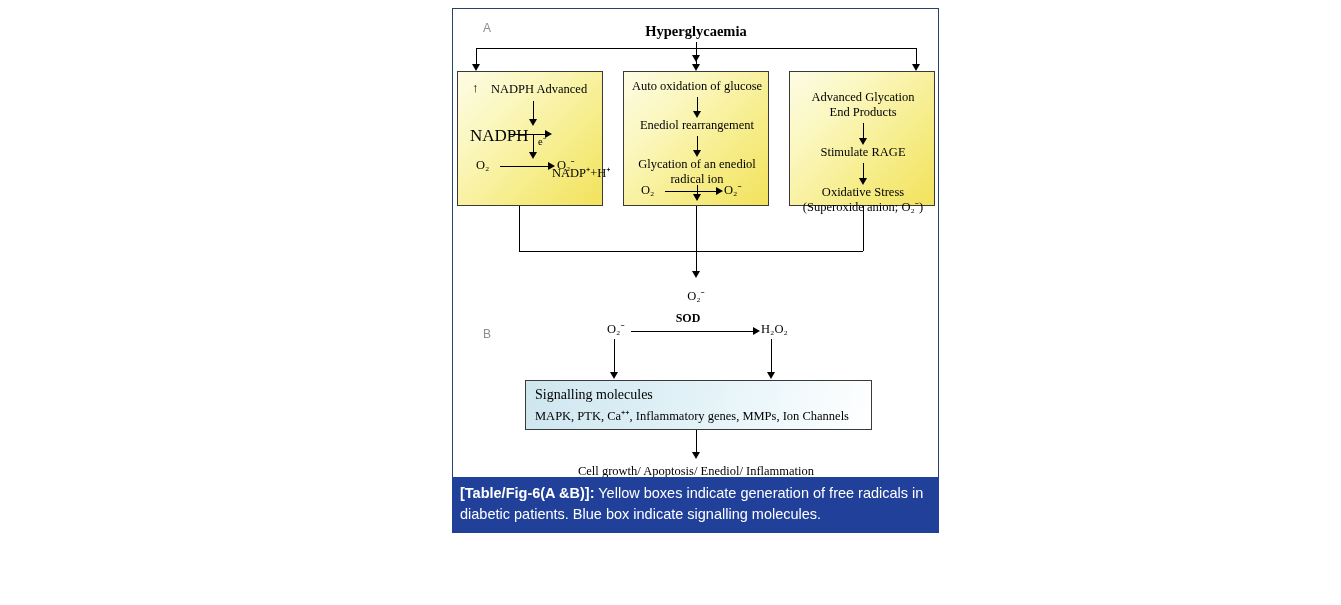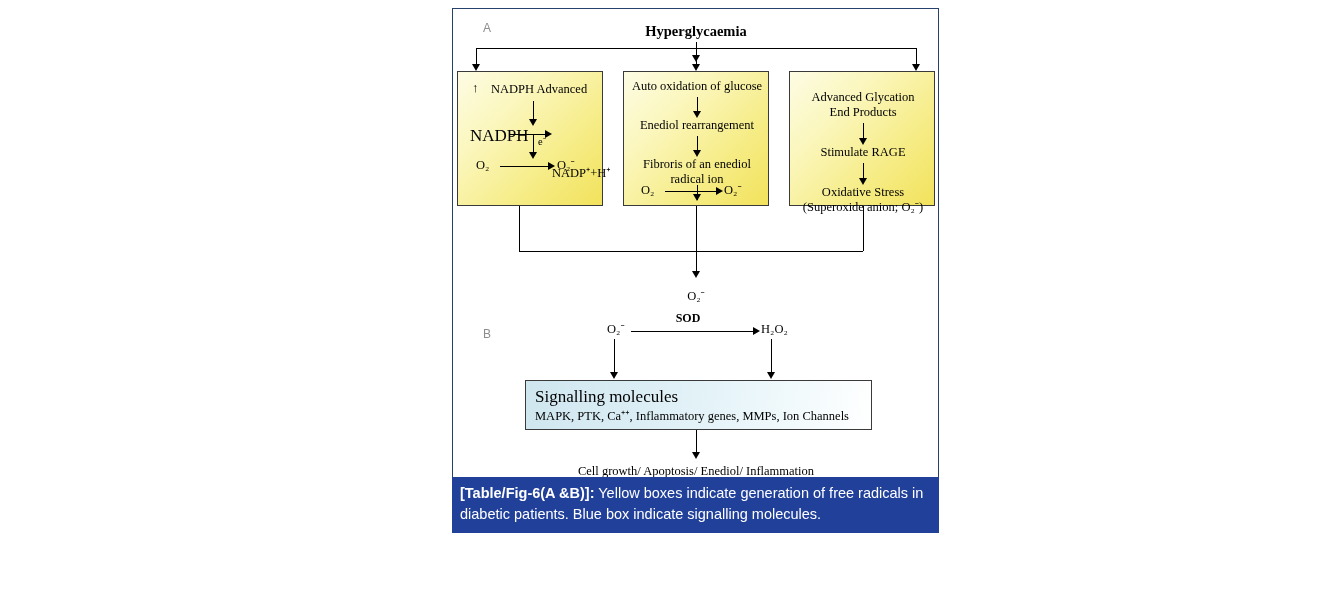--- a/index.html
+++ b/index.html
@@ -146,21 +146,21 @@
 
     <div class="ybox" style="left:170px; top:62px; width:146px; height:135px;">
       <div class="txt center" style="left:73px; top:7px; font-size:12.5px;">Auto oxidation of glucose</div>
       <div class="vline thin" style="left:73px; top:25px; height:17px;"></div>
       <div class="arrowhead-down" style="left:73px; top:39px;"></div>
 
       <div class="txt center" style="left:73px; top:46px; font-size:12.5px;">Enediol rearrangement</div>
       <div class="vline thin" style="left:73px; top:64px; height:17px;"></div>
       <div class="arrowhead-down" style="left:73px; top:78px;"></div>
 
-      <div class="txt center" style="left:73px; top:85px; font-size:12.5px;">Fibroris of an enediol</div>
+      <div class="txt center" style="left:73px; top:85px; font-size:12.5px;">Glycation of an enediol</div>
       <div class="txt center" style="left:73px; top:100px; font-size:12.5px;">radical ion</div>
 
       <div class="vline thin" style="left:73px; top:113px; height:15px;"></div>
       <div class="arrowhead-down" style="left:73px; top:122px;"></div>
 
       <div class="txt" style="left:17px; top:111px; font-size:12.5px;">O₂</div>
       <div class="hline thin" style="left:41px; top:119px; width:53px;"></div>
       <div class="arrowhead-right" style="left:92px; top:119px;"></div>
       <div class="txt" style="left:100px; top:111px; font-size:12.5px;">O₂⁻</div>
     </div>
@@ -196,21 +196,21 @@
     <div class="hline" style="left:178px; top:322px; width:125px;"></div>
     <div class="arrowhead-right" style="left:300px; top:322px;"></div>
     <div class="txt" style="left:308px; top:313px; font-size:12.5px;">H₂O₂</div>
 
     <div class="vline" style="left:161px; top:330px; height:38px;"></div>
     <div class="arrowhead-down" style="left:161px; top:363px;"></div>
     <div class="vline" style="left:318px; top:330px; height:38px;"></div>
     <div class="arrowhead-down" style="left:318px; top:363px;"></div>
 
     <div class="bbox" style="left:72px; top:371px; width:347px; height:50px;">
-      <div class="txt" style="left:9px; top:6px; font-size:17px;">Signalling molecules</div>
+      <div class="txt" style="left:9px; top:6px; font-size:14px;">Signalling molecules</div>
       <div class="txt" style="left:9px; top:28px; font-size:12.5px;">MAPK, PTK, Ca⁺⁺, Inflammatory genes, MMPs, Ion Channels</div>
     </div>
 
     <div class="vline" style="left:243px; top:421px; height:27px;"></div>
     <div class="arrowhead-down" style="left:243px; top:443px;"></div>
 
     <div class="txt center" style="left:243px; top:455px; font-size:12.5px;"><span>Cell growth/ Apoptosis/ Enediol/ </span><span class="u">Inflammation</span></div>
 
   </div>
 

